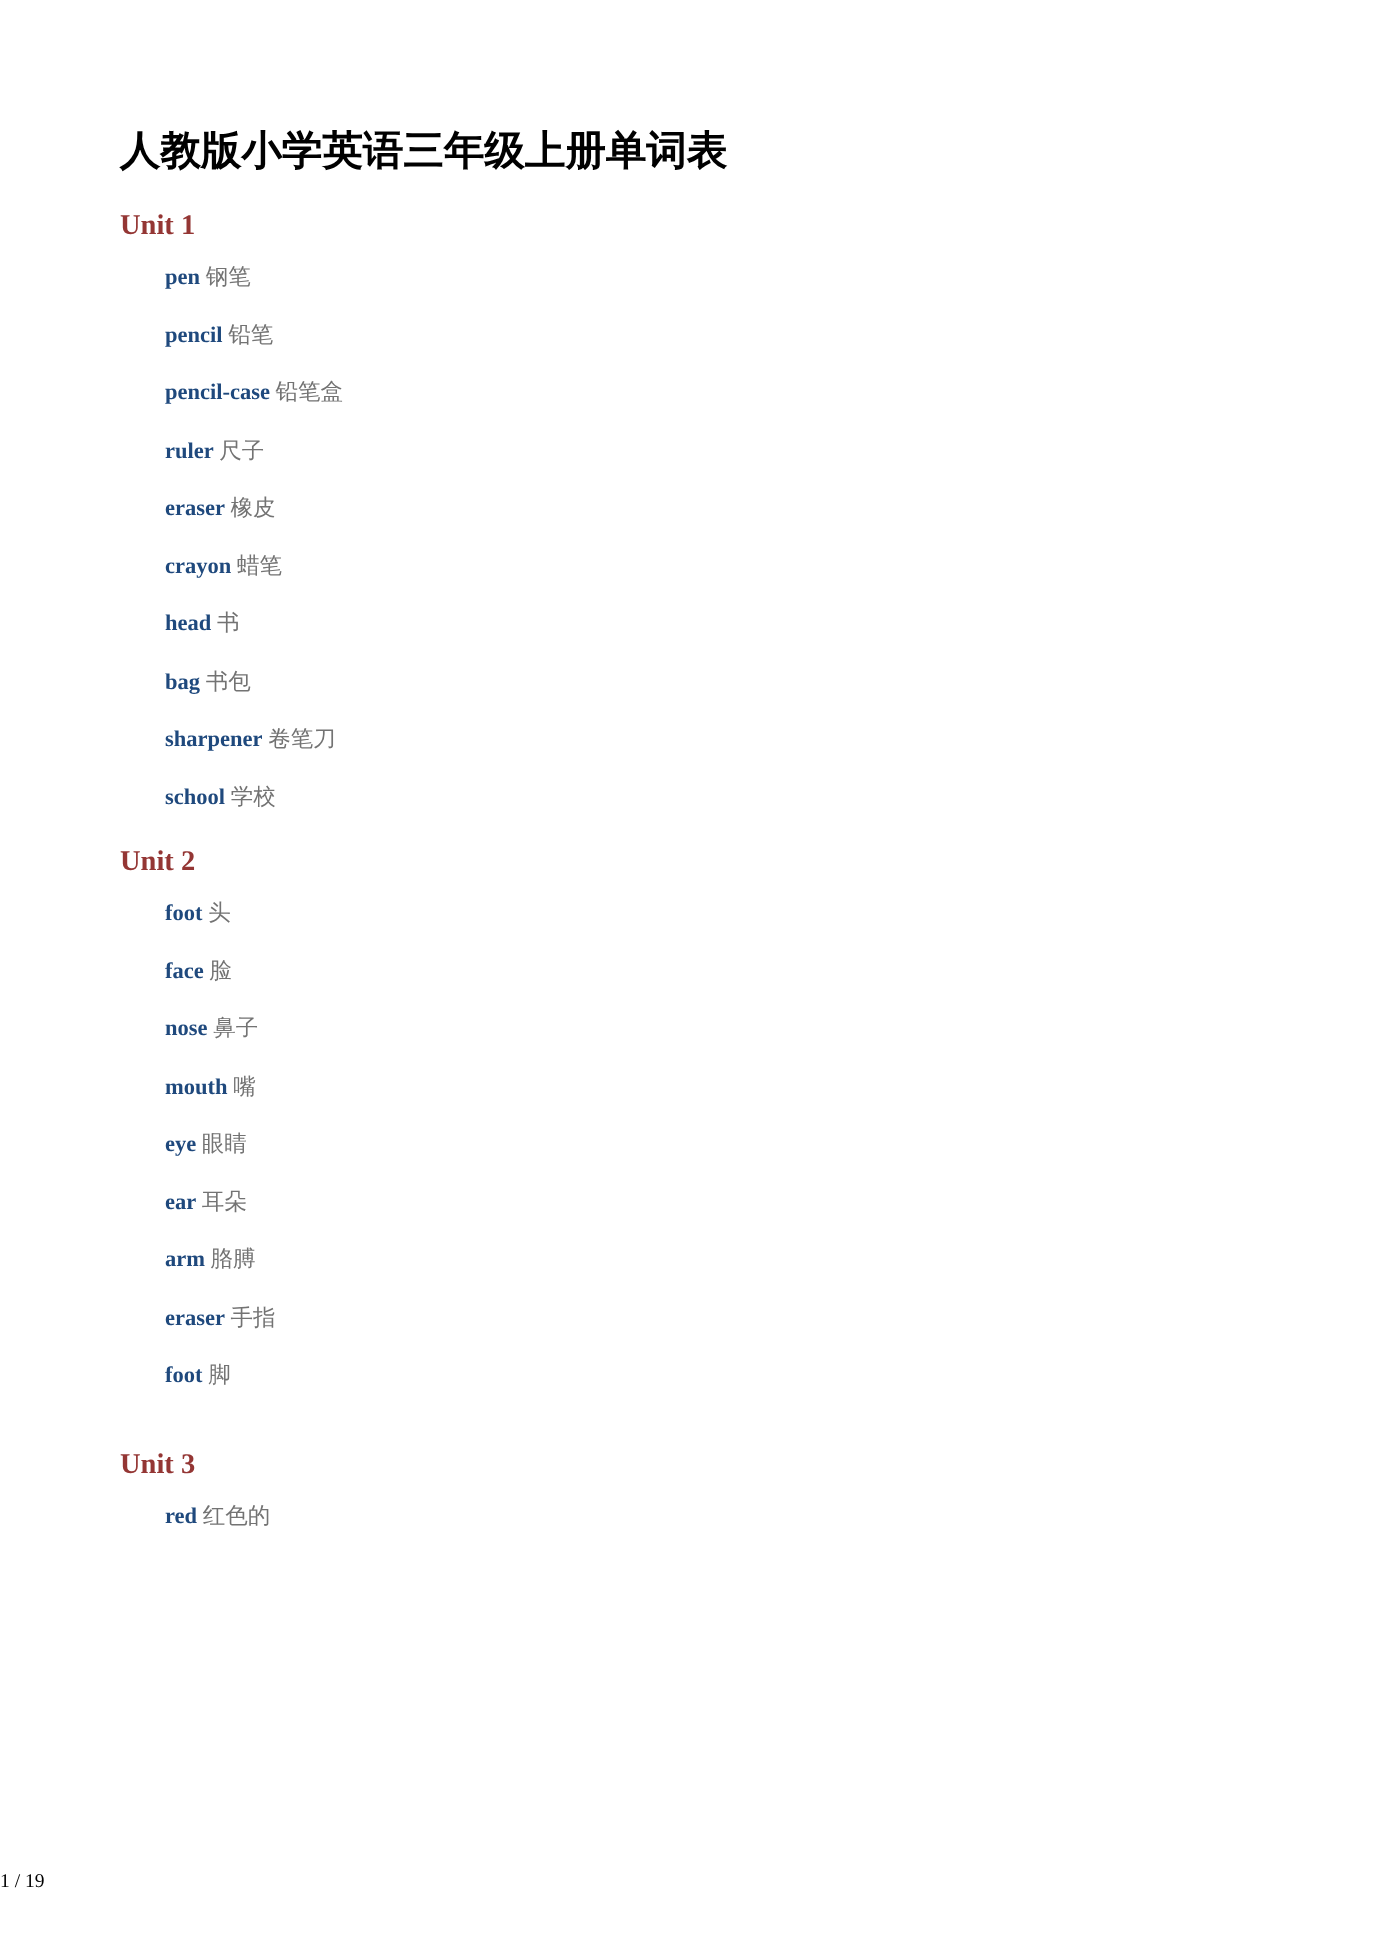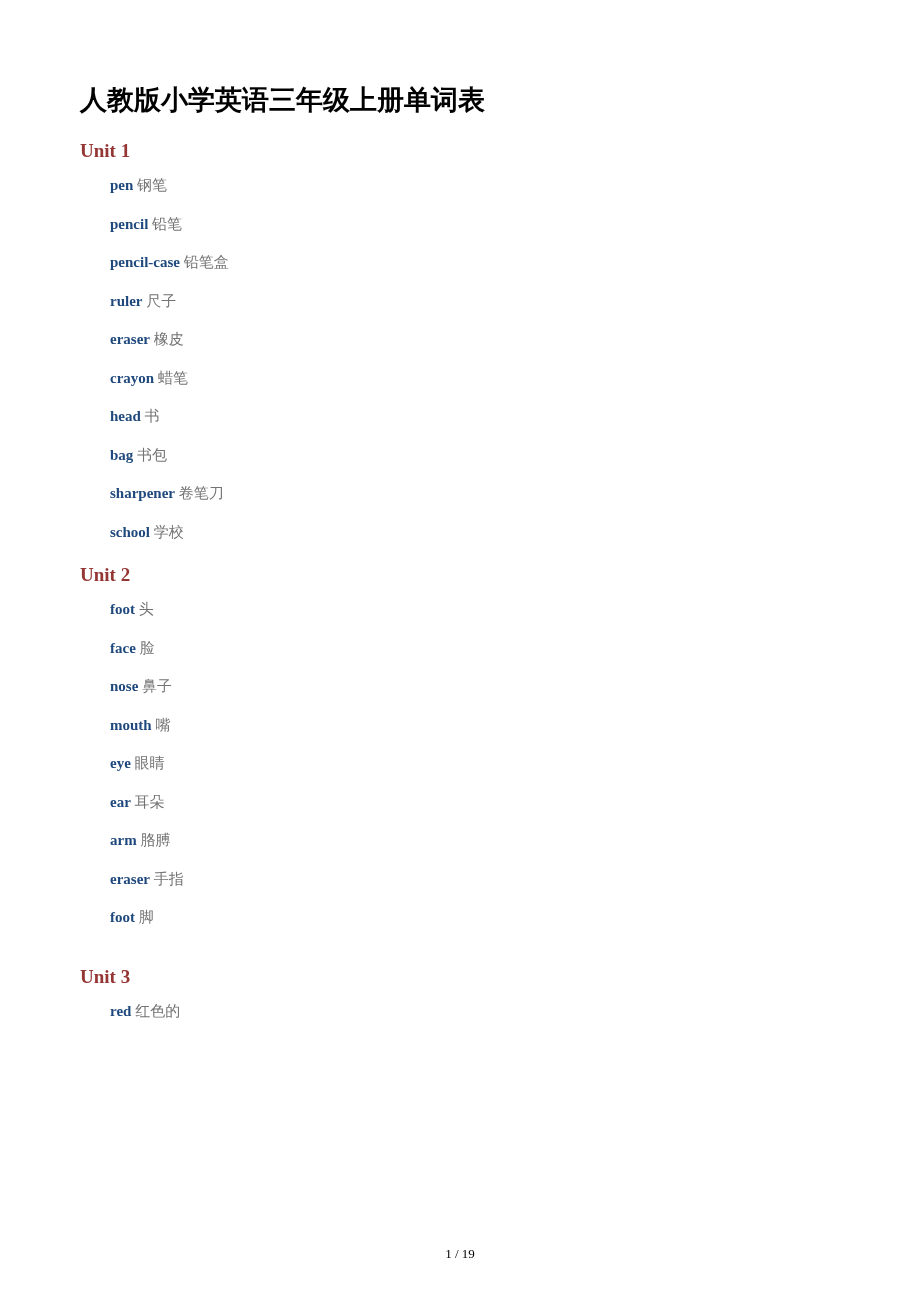--- a/index.html
+++ b/index.html
@@ -49,21 +49,20 @@
     }
     .vocab-chinese {
       color: #737373;
       font-family: "SimSun", serif;
     }
     .page-footer {
       position: absolute;
       bottom: 40px;
       left: 0;
       right: 0;
-      text-align: center;
       font-size: 13px;
       color: #000000;
       font-family: "Times New Roman", serif;
     }
   </style>
 </head>
 <body>
 
 <h1 class="main-title">人教版小学英语三年级上册单词表</h1>
 

